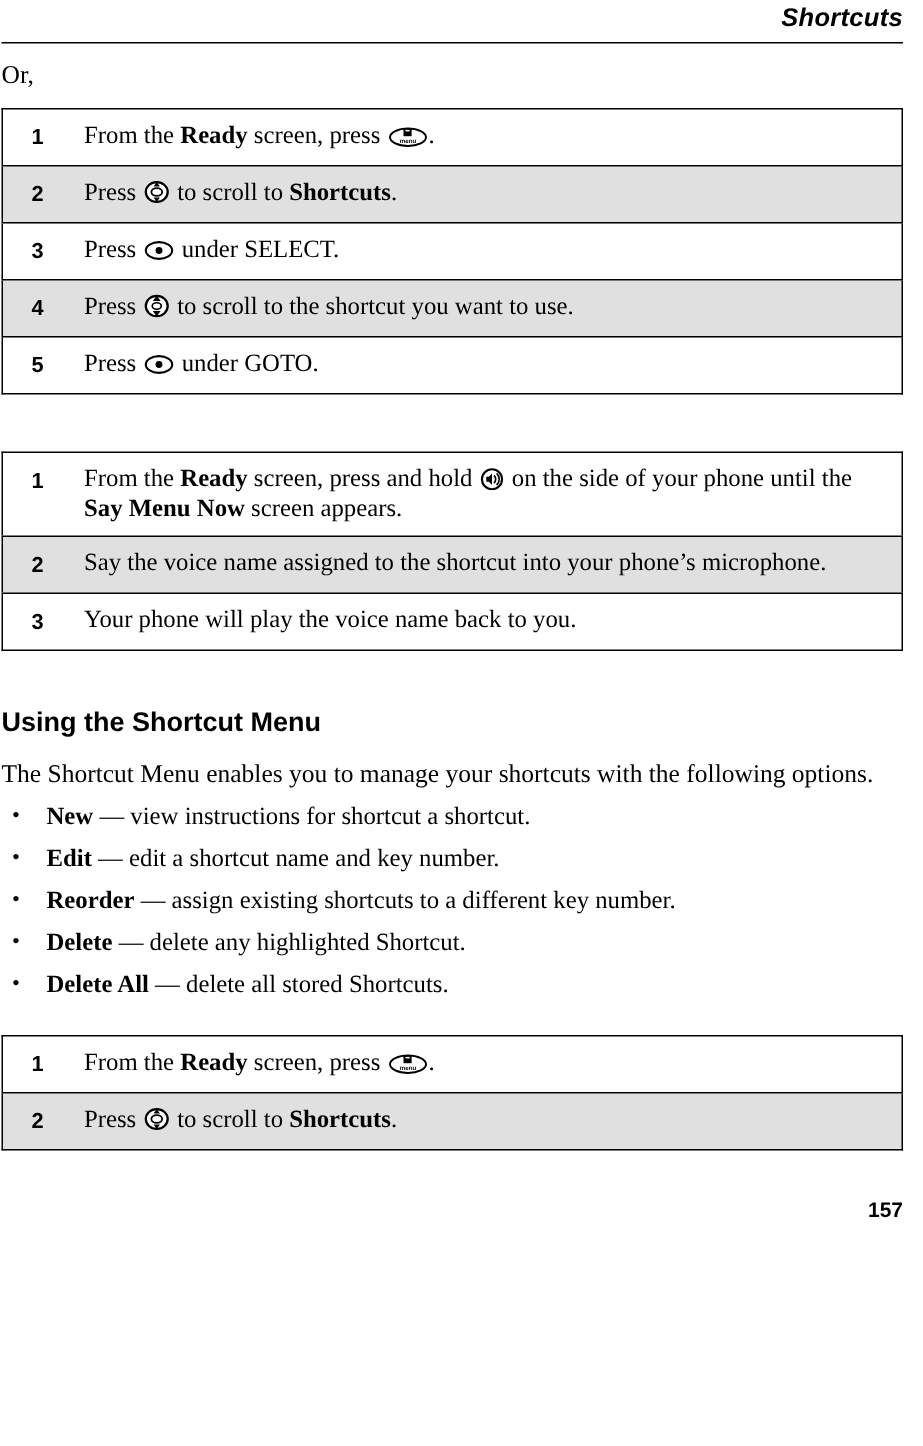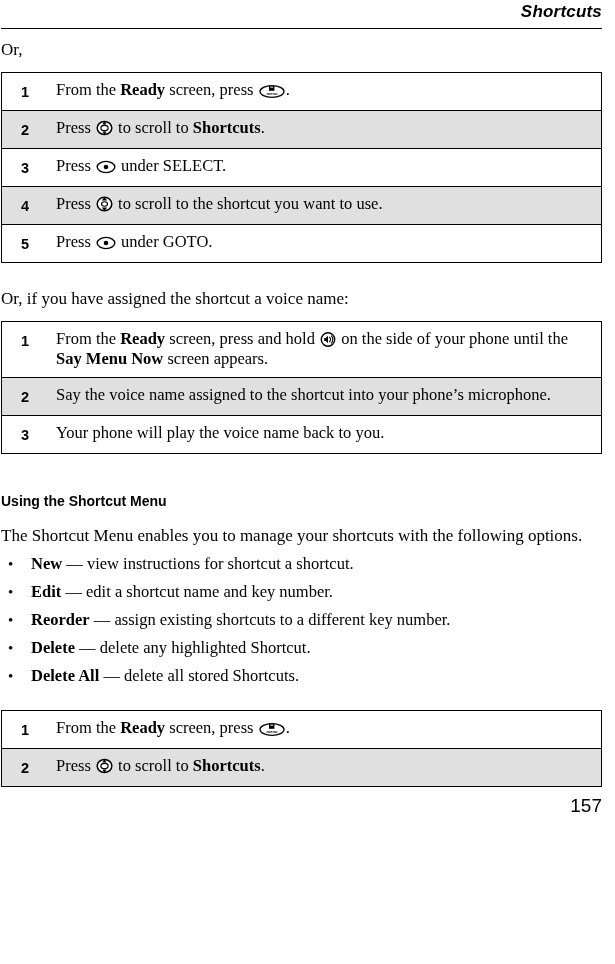--- a/index.html
+++ b/index.html
@@ -89,21 +89,21 @@
   }
   .steps td.txt {
     padding-left: 2px;
     padding-right: 20px;
   }
 
   
   .section-heading {
     font-family: "Liberation Sans", "DejaVu Sans", sans-serif;
     font-weight: bold;
-    font-size: 14px;
+    font-size: 18px;
     line-height: 22px;
     margin: 0;
     padding: 0;
   }
 
   
   .bullets {
     list-style: none;
     margin: 0;
     padding: 0;
@@ -123,22 +123,22 @@
     line-height: 20px;
   }
   .bullets b { font-weight: bold; }
 
   
   .page-number {
     position: absolute;
     right: 13px;
     bottom: 11px;
     font-family: "Liberation Sans", "DejaVu Sans", sans-serif;
-    font-weight: normal;
-    font-size: 19px;
+    font-weight: bold;
+    font-size: 14px;
     line-height: 22px;
   }
 
   
   .sp-4  { height: 4px; }
   .sp-8  { height: 8px; }
   .sp-10 { height: 10px; }
   .sp-12 { height: 12px; }
   .sp-14 { height: 14px; }
   .sp-26 { height: 26px; }
@@ -207,21 +207,20 @@
         <td class="txt"><span>Press </span><span class="keyicon"><svg width="20" height="14" viewBox="0 0 20 14">
                 <ellipse cx="10" cy="7" rx="8.8" ry="5.6" fill="#fff" stroke="#000" stroke-width="1.4"></ellipse>
                 <circle cx="10" cy="7" r="2.3" fill="#000"></circle>
               </svg></span><span> under GOTO.</span></td>
       </tr>
     </tbody>
   </table>
 
   <div class="sp-26"></div>
 
-  <p class="para intro-voice">Or, if you have assigned the shortcut a voice name:</p>
 
   <div class="sp-12"></div>
 
   <table class="steps">
     <tbody>
       <tr>
         <td class="num">1</td>
         <td class="txt"><span>From the </span><b>Ready</b><span> screen, press and hold </span><span class="keyicon"><svg width="16" height="15" viewBox="0 0 16 15">
                 <circle cx="8" cy="7.5" r="6.7" fill="#fff" stroke="#000" stroke-width="1.4"></circle>
                 <path d="M4.2 5.9 L5.9 5.9 L8.0 3.7 L8.0 11.3 L5.9 9.1 L4.2 9.1 Z" fill="#000"></path>

